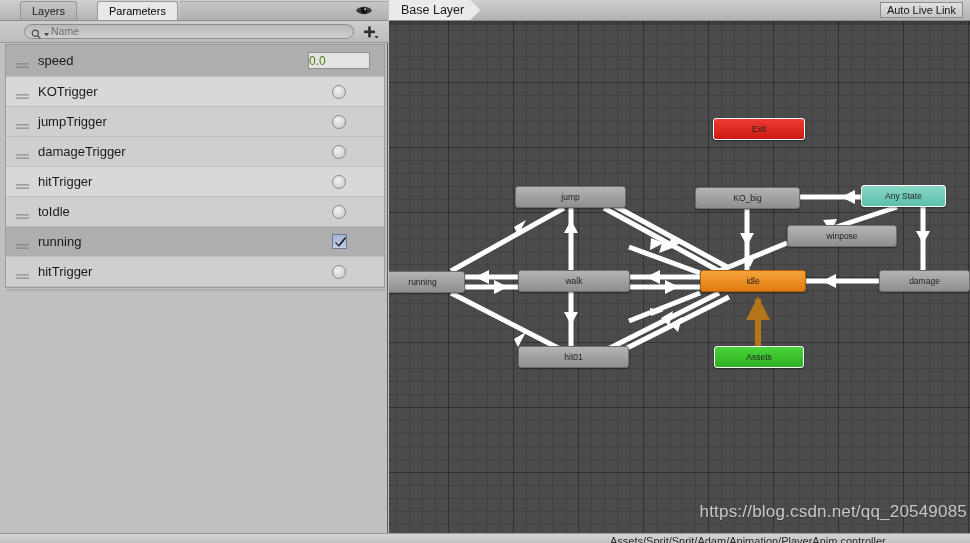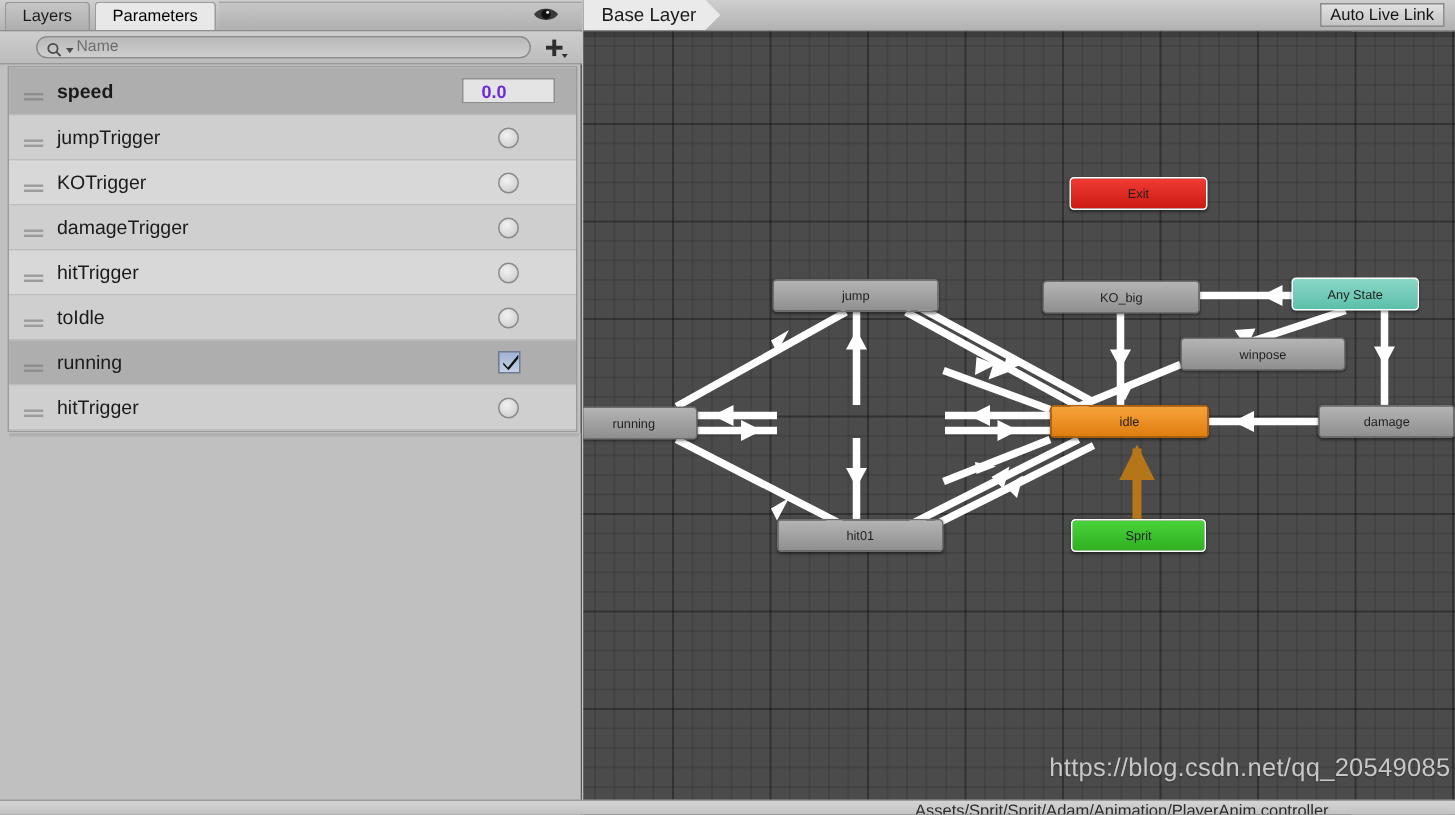--- a/index.html
+++ b/index.html
@@ -24,21 +24,21 @@
     border-bottom: 1px solid #8e8e8e;
     display: flex; align-items: flex-end;
   }
   .tab {
     height: 19px; padding: 0 11px;
     display: flex; align-items: center;
     font-size: 11px; color: #1c1c1c;
     background: linear-gradient(to bottom, #c6c6c6, #aeaeae);
     border: 1px solid #969696; border-bottom: none;
     border-radius: 3px 3px 0 0;
-    margin-left: 3px;
+    margin-left: 20px;
   }
   .tab.active {
     background: #e8e8e8;
     border-color: #9c9c9c;
     color: #000;
   }
   .tabbar-filler { flex: 1; height: 19px;
     background: linear-gradient(to bottom, #c6c6c6, #b0b0b0);
     border-top: 1px solid #a6a6a6; margin-left: 2px; }
   .eye-icon {
@@ -74,28 +74,28 @@
     overflow: hidden;
   }
   .prow {
     height: 30px; display: flex; align-items: center;
     border-bottom: 1px solid #bdbdbd;
     padding: 0 8px 0 10px;
     background: #d8d8d8;
   }
   .prow.alt { background: #cfcfcf; }
   .prow.selected { background: #aeaeae; }
-  .prow.first { height: 32px; font-weight: bold; }
+  .prow.first { height: 32px; }
   .grip { width: 13px; height: 9px; flex: none; margin-right: 9px; }
   .pname { flex: 1; font-size: 13px; color: #1a1a1a; }
   .pfield {
     width: 62px; height: 17px;
     background: #e4e4e4; border: 1px solid #8f8f8f;
-    font-size: 12px; color: #6d28d9;
-    display: flex; align-items: center; padding-left: 12px;
+    font-size: 12px; color: #4d7c0f;
+    display: flex; align-items: center; padding-left: 0;
     margin-right: 6px;
   }
   .ptrigger {
     width: 14px; height: 14px; border-radius: 50%;
     background: radial-gradient(circle at 40% 35%, #f2f2f2, #c6c6c6);
     border: 1px solid #8b8b8b; margin-right: 30px;
   }
   .pcheck {
     width: 15px; height: 15px; margin-right: 29px;
     background: linear-gradient(to bottom, #9fb3d4, #c3d0e4);
@@ -262,39 +262,39 @@
         <span class="grip">
           <svg width="13" height="9" viewBox="0 0 13 9">
             <rect x="0" y="2" width="13" height="1.6" fill="#8e8e8e"></rect>
             <rect x="0" y="5.4" width="13" height="1.6" fill="#8e8e8e"></rect>
           </svg>
         </span>
         <span class="pname">speed</span>
         <span class="pfield">0.0</span>
       </div>
 
+      <div class="prow">
+        <span class="grip">
+          <svg width="13" height="9" viewBox="0 0 13 9">
+              <rect x="0" y="2" width="13" height="1.6" fill="#9c9c9c"></rect>
+              <rect x="0" y="5.4" width="13" height="1.6" fill="#9c9c9c"></rect>
+            </svg>
+        </span>
+        <span class="pname">KOTrigger</span>
+        <span class="ptrigger"></span>
+      </div>
+
       <div class="prow alt">
         <span class="grip">
           <svg width="13" height="9" viewBox="0 0 13 9">
               <rect x="0" y="2" width="13" height="1.6" fill="#9c9c9c"></rect>
               <rect x="0" y="5.4" width="13" height="1.6" fill="#9c9c9c"></rect>
             </svg>
         </span>
         <span class="pname">jumpTrigger</span>
-        <span class="ptrigger"></span>
-      </div>
-
-      <div class="prow">
-        <span class="grip">
-          <svg width="13" height="9" viewBox="0 0 13 9">
-              <rect x="0" y="2" width="13" height="1.6" fill="#9c9c9c"></rect>
-              <rect x="0" y="5.4" width="13" height="1.6" fill="#9c9c9c"></rect>
-            </svg>
-        </span>
-        <span class="pname">KOTrigger</span>
         <span class="ptrigger"></span>
       </div>
 
       <div class="prow alt">
         <span class="grip">
           <svg width="13" height="9" viewBox="0 0 13 9">
               <rect x="0" y="2" width="13" height="1.6" fill="#9c9c9c"></rect>
               <rect x="0" y="5.4" width="13" height="1.6" fill="#9c9c9c"></rect>
             </svg>
         </span>
@@ -450,31 +450,34 @@
       </div>
       <div class="node gray" style="left:126px;top:165px;width:111px">
         <span>jump</span>
       </div>
       <div class="node gray" style="left:398px;top:204px;width:110px">
         <span>winpose</span>
       </div>
       <div class="node gray" style="left:-9px;top:250px;width:85px">
         <span>running</span>
       </div>
+      <div class="node gray" style="left:129px;top:249px;width:112px">
+        <span>walk</span>
+      </div>
       <div class="node orange" style="left:311px;top:249px;width:106px">
         <span>idle</span>
       </div>
       <div class="node gray" style="left:490px;top:249px;width:91px">
         <span>damage</span>
       </div>
       <div class="node gray" style="left:129px;top:325px;width:111px">
         <span>hit01</span>
       </div>
       <div class="node green" style="left:325px;top:325px;width:90px">
-        <span>Sprit</span>
+        <span>Assets</span>
       </div>
 
       <div class="watermark">https://blog.csdn.net/qq_20549085</div>
     </div>
   </div>
 
   <div class="statusbar">
     <span class="statustext">Assets/Sprit/Sprit/Adam/Animation/PlayerAnim.controller</span>
   </div>
 

